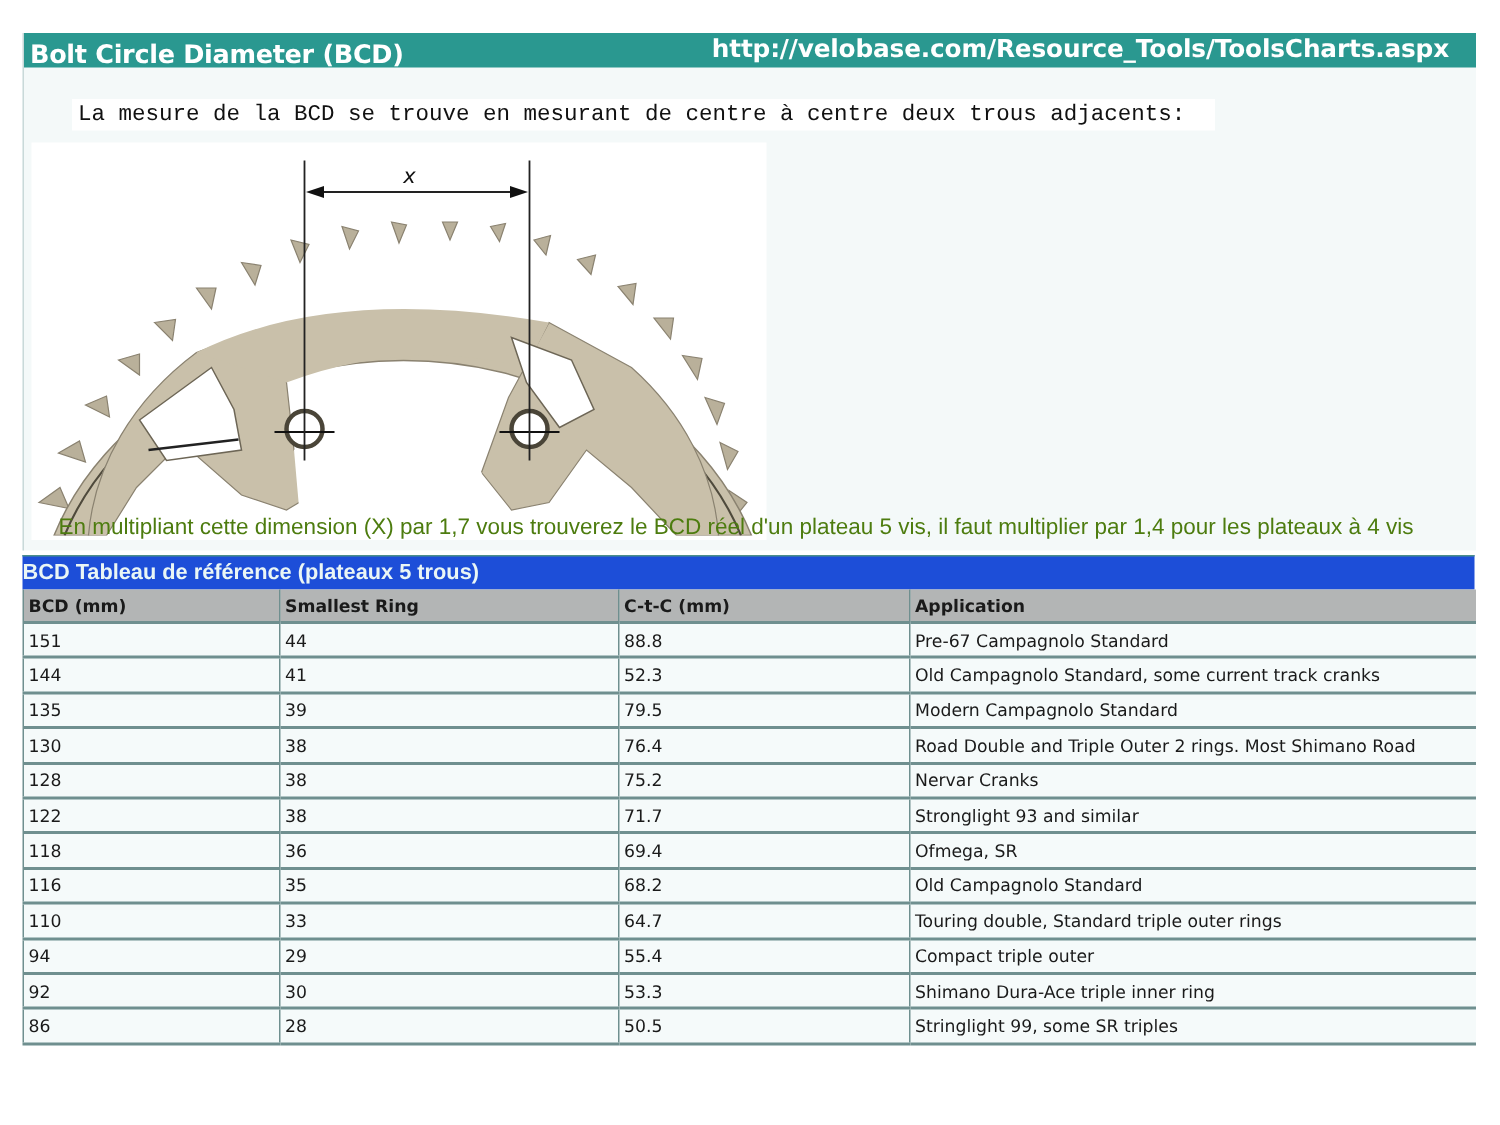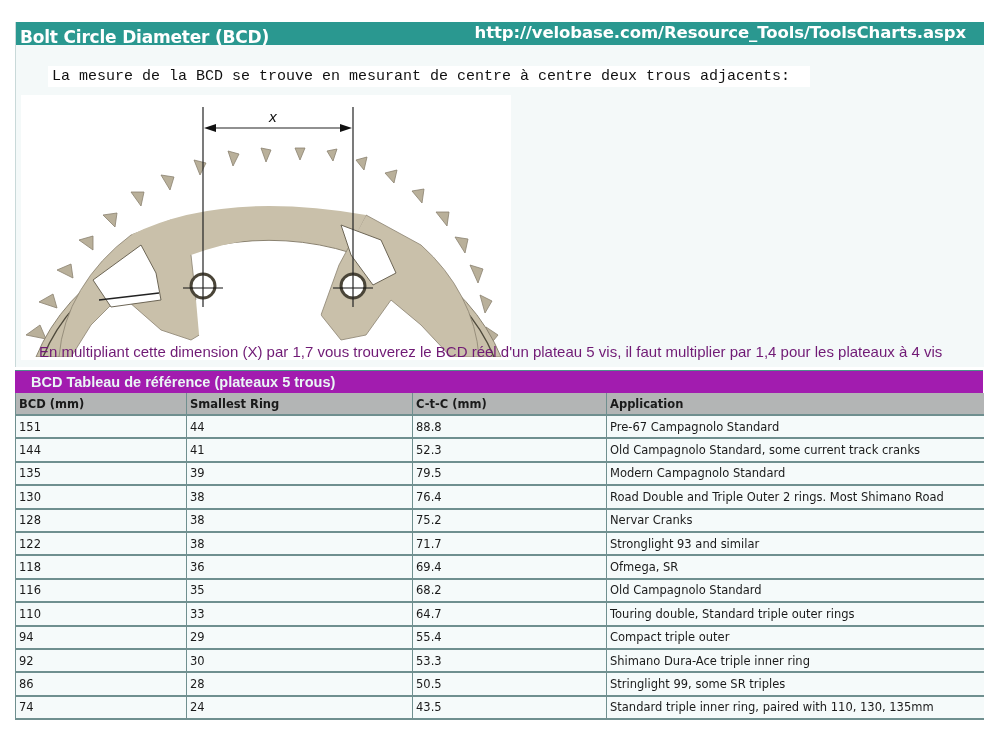--- a/index.html
+++ b/index.html
@@ -72,40 +72,40 @@
       height: 265px;
       background: #ffffff;
     }
     .figure svg { display: block; }
     .multiplier {
       position: absolute;
       left: 23px;
       top: 321px;
       font-family: "Liberation Sans", sans-serif;
       font-size: 15px;
-      color: #701a75;
+      color: #4d7c0f;
       white-space: nowrap;
     }
 
     
     .table-section {
       position: absolute;
       left: 15px;
       top: 370px;
       width: 968px;
     }
     .table-caption {
       height: 22px;
-      background: #a21caf;
+      background: #1d4ed8;
       color: #eaf6f5;
       font-family: "Liberation Sans", sans-serif;
       font-weight: bold;
       font-size: 14.5px;
       line-height: 22px;
-      padding-left: 16px;
+      padding-left: 0;
       border-top: 1px solid #4d8f8a;
     }
     table {
       border-collapse: collapse;
       width: 968px;
       table-layout: fixed;
       font-family: "DejaVu Sans", sans-serif;
       font-size: 11.5px;
       color: #1a1a1a;
     }
@@ -294,23 +294,17 @@
           <td>30</td>
           <td>53.3</td>
           <td>Shimano Dura-Ace triple inner ring</td>
         </tr>
         <tr>
           <td>86</td>
           <td>28</td>
           <td>50.5</td>
           <td>Stringlight 99, some SR triples</td>
         </tr>
-        <tr>
-          <td>74</td>
-          <td>24</td>
-          <td>43.5</td>
-          <td>Standard triple inner ring, paired with 110, 130, 135mm</td>
-        </tr>
       </tbody>
     </table>
   </div>
 
 </div>
 
 </body></html>

